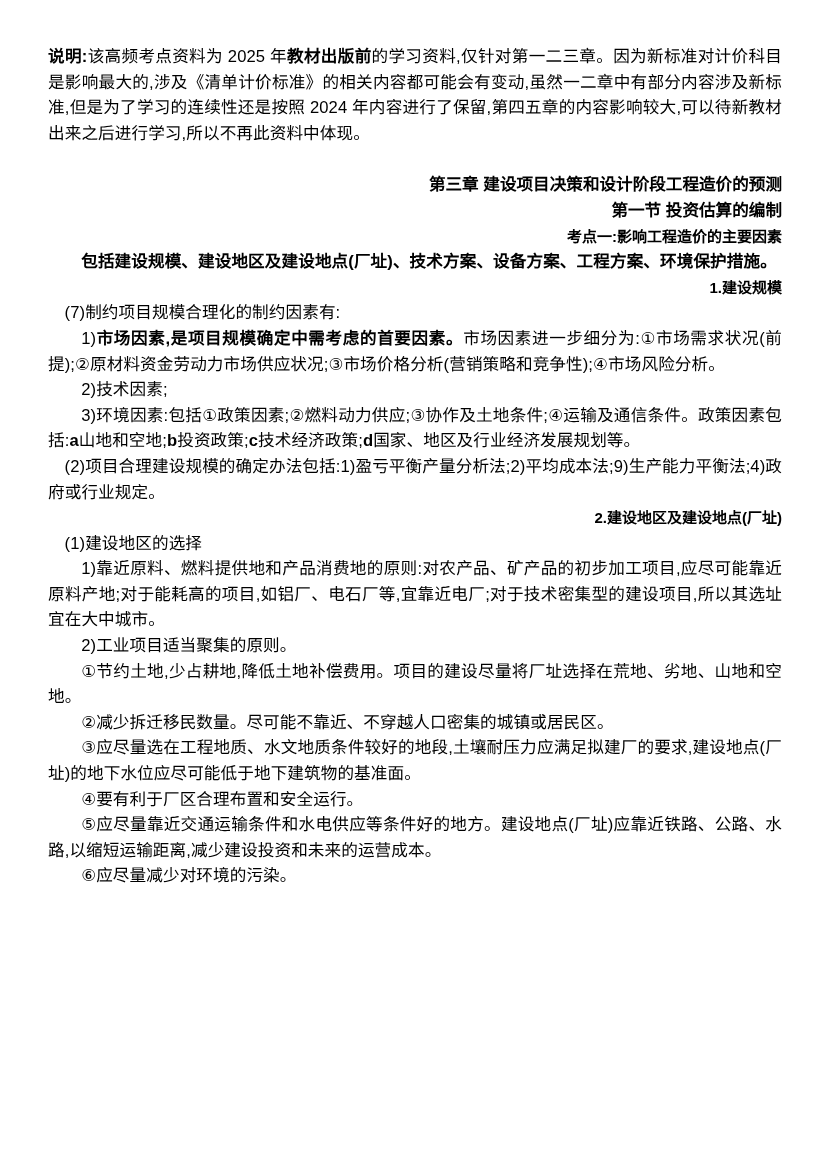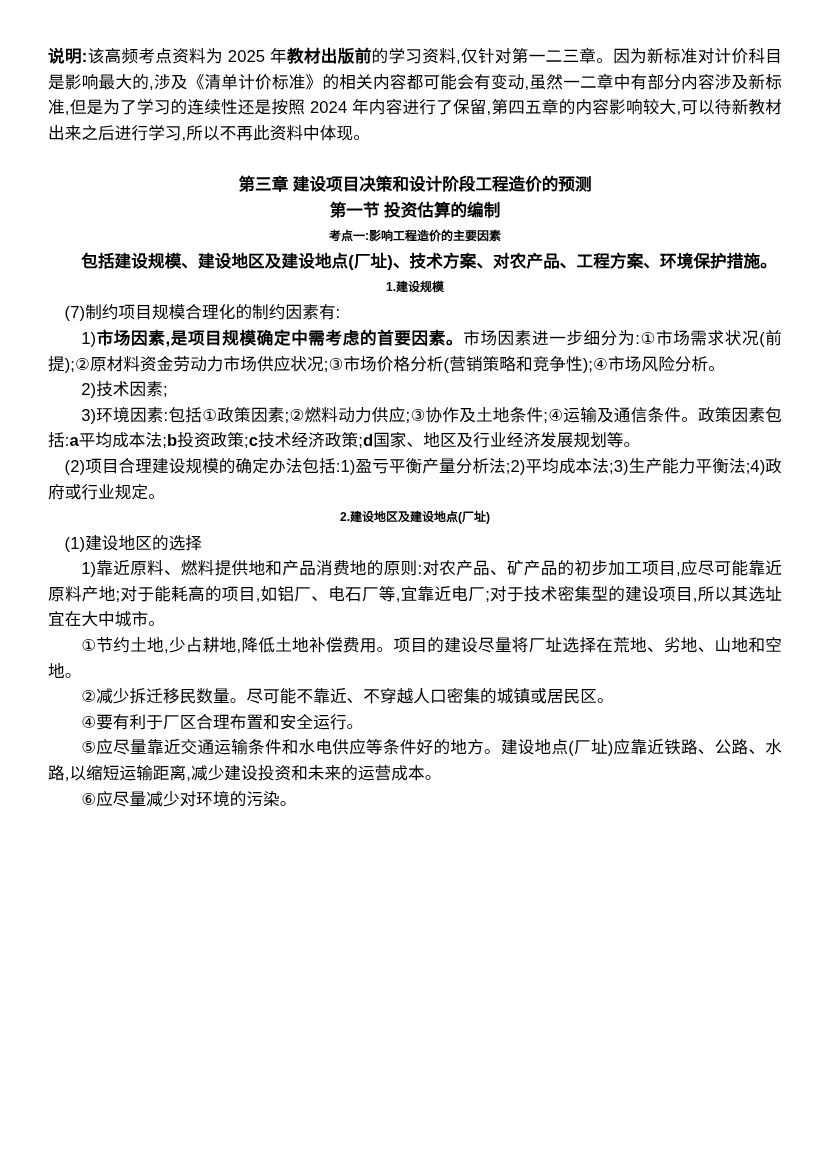--- a/index.html
+++ b/index.html
@@ -33,63 +33,65 @@
   }
   .b { font-weight: bold; }
   
   .ind-0  { text-indent: 0; }
   .ind-1  { text-indent: 1em; }
   .ind-2  { text-indent: 2em; }
   .center {
     font-size: 16.6px;
     line-height: 25.6px;
     font-weight: bold;
-    text-align: center;
+    text-align: right;
     margin: 0;
   }
   .heading {
-    font-size: 12px;
+    font-size: 15px;
     line-height: 25.6px;
     font-weight: bold;
     margin: 0;
-    text-align: center;
+    text-align: right;
   }
   .gap-intro { height: 26px; }
 </style>
 </head>
 <body>
 
 <div class="page">
 
   <p class="para ind-0"><span class="b">说明:</span><span>该高频考点资料为 2025 年</span><span class="b">教材出版前</span><span>的学习资料,仅针对第一二三章。因为新标准对计价科目是影响最大的,涉及《清单计价标准》的相关内容都可能会有变动,虽然一二章中有部分内容涉及新标准,但是为了学习的连续性还是按照 2024 年内容进行了保留,第四五章的内容影响较大,可以待新教材出来之后进行学习,所以不再此资料中体现。</span></p>
 
   <div class="gap-intro"></div>
 
   <p class="center">第三章 建设项目决策和设计阶段工程造价的预测</p>
   <p class="center">第一节 投资估算的编制</p>
 
   <p class="heading ind-0">考点一:影响工程造价的主要因素</p>
-  <p class="para ind-2 b">包括建设规模、建设地区及建设地点(厂址)、技术方案、对农产品、工程方案、环境保护措施。</p>
+  <p class="para ind-2 b">包括建设规模、建设地区及建设地点(厂址)、技术方案、设备方案、工程方案、环境保护措施。</p>
 
   <p class="heading ind-0">1.建设规模</p>
   <p class="para ind-1">(7)制约项目规模合理化的制约因素有:</p>
 
   <p class="para ind-2"><span>1)</span><span class="b">市场因素,是项目规模确定中需考虑的首要因素。</span><span>市场因素进一步细分为:①市场需求状况(前提);②原材料资金劳动力市场供应状况;③市场价格分析(营销策略和竞争性);④市场风险分析。</span></p>
 
   <p class="para ind-2">2)技术因素;</p>
 
-  <p class="para ind-2"><span>3)环境因素:包括①政策因素;②燃料动力供应;③协作及土地条件;④运输及通信条件。政策因素包括:</span><span class="b">a</span><span>平均成本法;</span><span class="b">b</span><span>投资政策;</span><span class="b">c</span><span>技术经济政策;</span><span class="b">d</span><span>国家、地区及行业经济发展规划等。</span></p>
+  <p class="para ind-2"><span>3)环境因素:包括①政策因素;②燃料动力供应;③协作及土地条件;④运输及通信条件。政策因素包括:</span><span class="b">a</span><span>山地和空地;</span><span class="b">b</span><span>投资政策;</span><span class="b">c</span><span>技术经济政策;</span><span class="b">d</span><span>国家、地区及行业经济发展规划等。</span></p>
 
-  <p class="para ind-1">(2)项目合理建设规模的确定办法包括:1)盈亏平衡产量分析法;2)平均成本法;3)生产能力平衡法;4)政府或行业规定。</p>
+  <p class="para ind-1">(2)项目合理建设规模的确定办法包括:1)盈亏平衡产量分析法;2)平均成本法;9)生产能力平衡法;4)政府或行业规定。</p>
 
   <p class="heading ind-0">2.建设地区及建设地点(厂址)</p>
 
   <p class="para ind-1">(1)建设地区的选择</p>
   <p class="para ind-2">1)靠近原料、燃料提供地和产品消费地的原则:对农产品、矿产品的初步加工项目,应尽可能靠近原料产地;对于能耗高的项目,如铝厂、电石厂等,宜靠近电厂;对于技术密集型的建设项目,所以其选址宜在大中城市。</p>
+  <p class="para ind-2">2)工业项目适当聚集的原则。</p>
 
 
   <p class="para ind-2">①节约土地,少占耕地,降低土地补偿费用。项目的建设尽量将厂址选择在荒地、劣地、山地和空地。</p>
   <p class="para ind-2">②减少拆迁移民数量。尽可能不靠近、不穿越人口密集的城镇或居民区。</p>
+  <p class="para ind-2">③应尽量选在工程地质、水文地质条件较好的地段,土壤耐压力应满足拟建厂的要求,建设地点(厂址)的地下水位应尽可能低于地下建筑物的基准面。</p>
   <p class="para ind-2">④要有利于厂区合理布置和安全运行。</p>
   <p class="para ind-2">⑤应尽量靠近交通运输条件和水电供应等条件好的地方。建设地点(厂址)应靠近铁路、公路、水路,以缩短运输距离,减少建设投资和未来的运营成本。</p>
   <p class="para ind-2">⑥应尽量减少对环境的污染。</p>
 
 </div>
 
 </body></html>

